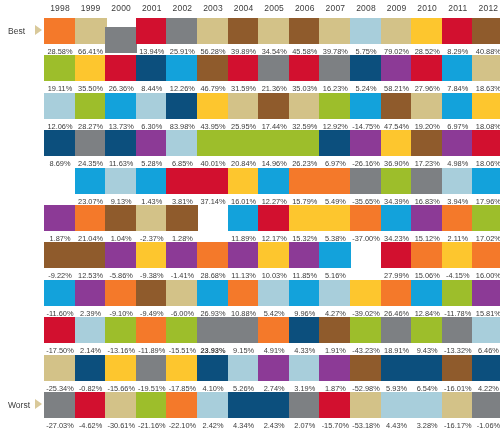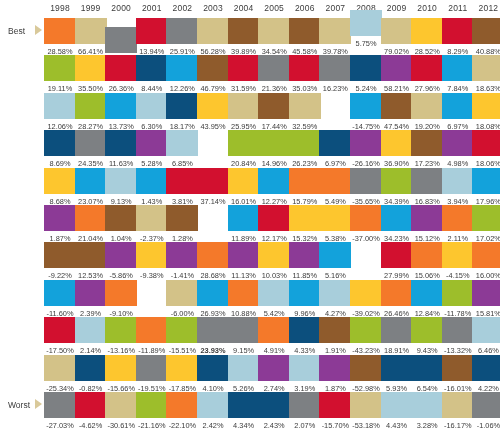--- a/index.html
+++ b/index.html
@@ -117,21 +117,21 @@
       <span class="val">34.54%</span>
     </div>
     <div class="cell" style="left: 288.8px; top: 18px;">
       <span class="swatch" style="background: rgb(143, 91, 44);"></span>
       <span class="val">45.58%</span>
     </div>
     <div class="cell" style="left: 319.4px; top: 18px;">
       <span class="swatch" style="background: rgb(211, 194, 136);"></span>
       <span class="val">39.78%</span>
     </div>
-    <div class="cell" style="left: 350px; top: 10px;">
+    <div class="cell" style="left: 350px; top: 18px;">
       <span class="swatch" style="background: rgb(168, 206, 219);"></span>
       <span class="val">5.75%</span>
     </div>
     <div class="cell" style="left: 380.6px; top: 18px;">
       <span class="swatch" style="background: rgb(211, 194, 136);"></span>
       <span class="val">79.02%</span>
     </div>
     <div class="cell" style="left: 411.2px; top: 18px;">
       <span class="swatch" style="background: rgb(253, 198, 46);"></span>
       <span class="val">28.52%</span>
@@ -215,38 +215,42 @@
     <div class="cell" style="left: 105.2px; top: 92.8px;">
       <span class="swatch" style="background: rgb(19, 162, 219);"></span>
       <span class="val">13.73%</span>
     </div>
     <div class="cell" style="left: 135.8px; top: 92.8px;">
       <span class="swatch" style="background: rgb(168, 206, 219);"></span>
       <span class="val">6.30%</span>
     </div>
     <div class="cell" style="left: 166.4px; top: 92.8px;">
       <span class="swatch" style="background: rgb(12, 79, 125);"></span>
-      <span class="val">18.17%</span>
+      <span class="val">83.98%</span>
     </div>
     <div class="cell" style="left: 197px; top: 92.8px;">
       <span class="swatch" style="background: rgb(253, 198, 46);"></span>
       <span class="val">43.95%</span>
     </div>
     <div class="cell" style="left: 227.6px; top: 92.8px;">
       <span class="swatch" style="background: rgb(211, 194, 136);"></span>
       <span class="val">25.95%</span>
     </div>
     <div class="cell" style="left: 258.2px; top: 92.8px;">
       <span class="swatch" style="background: rgb(143, 91, 44);"></span>
       <span class="val">17.44%</span>
     </div>
     <div class="cell" style="left: 288.8px; top: 92.8px;">
       <span class="swatch" style="background: rgb(211, 194, 136);"></span>
       <span class="val">32.59%</span>
     </div>
+    <div class="cell" style="left: 319.4px; top: 92.8px;">
+      <span class="swatch" style="background: rgb(157, 190, 43);"></span>
+      <span class="val">12.92%</span>
+    </div>
     <div class="cell" style="left: 350px; top: 92.8px;">
       <span class="swatch" style="background: rgb(19, 162, 219);"></span>
       <span class="val">-14.75%</span>
     </div>
     <div class="cell" style="left: 380.6px; top: 92.8px;">
       <span class="swatch" style="background: rgb(143, 91, 44);"></span>
       <span class="val">47.54%</span>
     </div>
     <div class="cell" style="left: 411.2px; top: 92.8px;">
       <span class="swatch" style="background: rgb(211, 194, 136);"></span>
@@ -273,20 +277,24 @@
       <span class="val">11.63%</span>
     </div>
     <div class="cell" style="left: 135.8px; top: 130.2px;">
       <span class="swatch" style="background: rgb(140, 58, 150);"></span>
       <span class="val">5.28%</span>
     </div>
     <div class="cell" style="left: 166.4px; top: 130.2px;">
       <span class="swatch" style="background: rgb(168, 206, 219);"></span>
       <span class="val">6.85%</span>
     </div>
+    <div class="cell" style="left: 197px; top: 130.2px;">
+      <span class="swatch" style="background: rgb(157, 190, 43);"></span>
+      <span class="val">40.01%</span>
+    </div>
     <div class="cell" style="left: 227.6px; top: 130.2px;">
       <span class="swatch" style="background: rgb(157, 190, 43);"></span>
       <span class="val">20.84%</span>
     </div>
     <div class="cell" style="left: 258.2px; top: 130.2px;">
       <span class="swatch" style="background: rgb(157, 190, 43);"></span>
       <span class="val">14.96%</span>
     </div>
     <div class="cell" style="left: 288.8px; top: 130.2px;">
       <span class="swatch" style="background: rgb(157, 190, 43);"></span>
@@ -309,24 +317,20 @@
       <span class="val">17.23%</span>
     </div>
     <div class="cell" style="left: 441.8px; top: 130.2px;">
       <span class="swatch" style="background: rgb(140, 58, 150);"></span>
       <span class="val">4.98%</span>
     </div>
     <div class="cell" style="left: 472.4px; top: 130.2px;">
       <span class="swatch" style="background: rgb(210, 16, 47);"></span>
       <span class="val">18.06%</span>
     </div>
-    <div class="cell" style="left: 44px; top: 167.6px;">
-      <span class="swatch" style="background: rgb(253, 198, 46);"></span>
-      <span class="val">8.68%</span>
-    </div>
     <div class="cell" style="left: 74.6px; top: 167.6px;">
       <span class="swatch" style="background: rgb(19, 162, 219);"></span>
       <span class="val">23.07%</span>
     </div>
     <div class="cell" style="left: 105.2px; top: 167.6px;">
       <span class="swatch" style="background: rgb(168, 206, 219);"></span>
       <span class="val">9.13%</span>
     </div>
     <div class="cell" style="left: 135.8px; top: 167.6px;">
       <span class="swatch" style="background: rgb(19, 162, 219);"></span>
@@ -492,20 +496,24 @@
       <span class="swatch" style="background: rgb(19, 162, 219);"></span>
       <span class="val">-11.60%</span>
     </div>
     <div class="cell" style="left: 74.6px; top: 279.8px;">
       <span class="swatch" style="background: rgb(140, 58, 150);"></span>
       <span class="val">2.39%</span>
     </div>
     <div class="cell" style="left: 105.2px; top: 279.8px;">
       <span class="swatch" style="background: rgb(244, 121, 42);"></span>
       <span class="val">-9.10%</span>
+    </div>
+    <div class="cell" style="left: 135.8px; top: 279.8px;">
+      <span class="swatch" style="background: rgb(143, 91, 44);"></span>
+      <span class="val">-9.49%</span>
     </div>
     <div class="cell" style="left: 166.4px; top: 279.8px;">
       <span class="swatch" style="background: rgb(211, 194, 136);"></span>
       <span class="val">-6.00%</span>
     </div>
     <div class="cell" style="left: 197px; top: 279.8px;">
       <span class="swatch" style="background: rgb(19, 162, 219);"></span>
       <span class="val">26.93%</span>
     </div>
     <div class="cell" style="left: 227.6px; top: 279.8px;">

